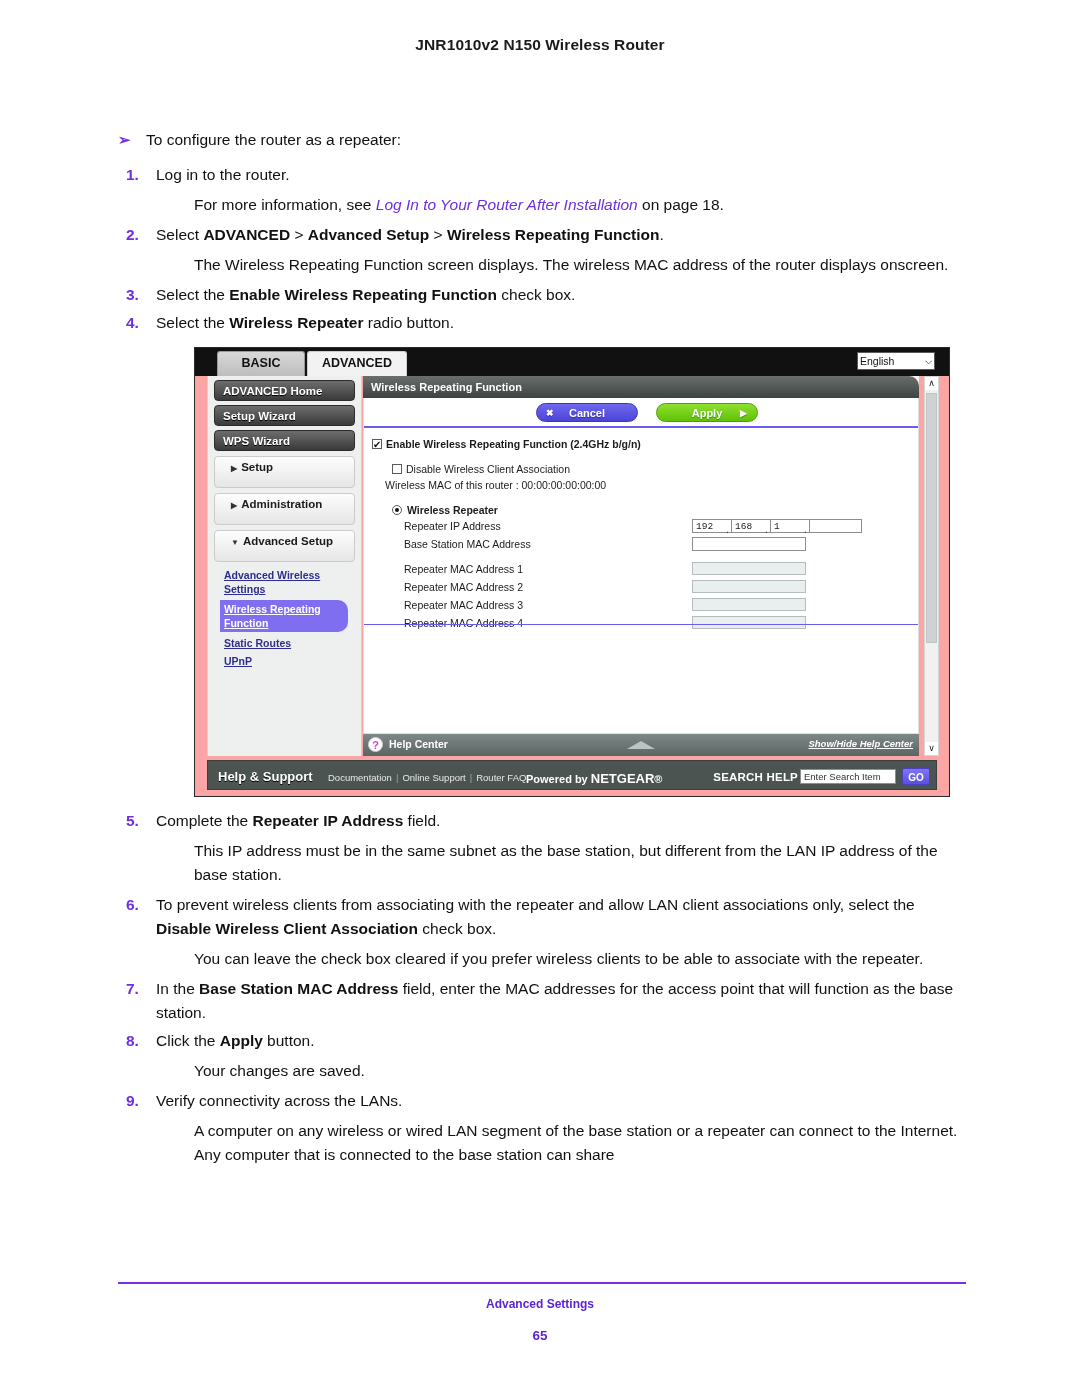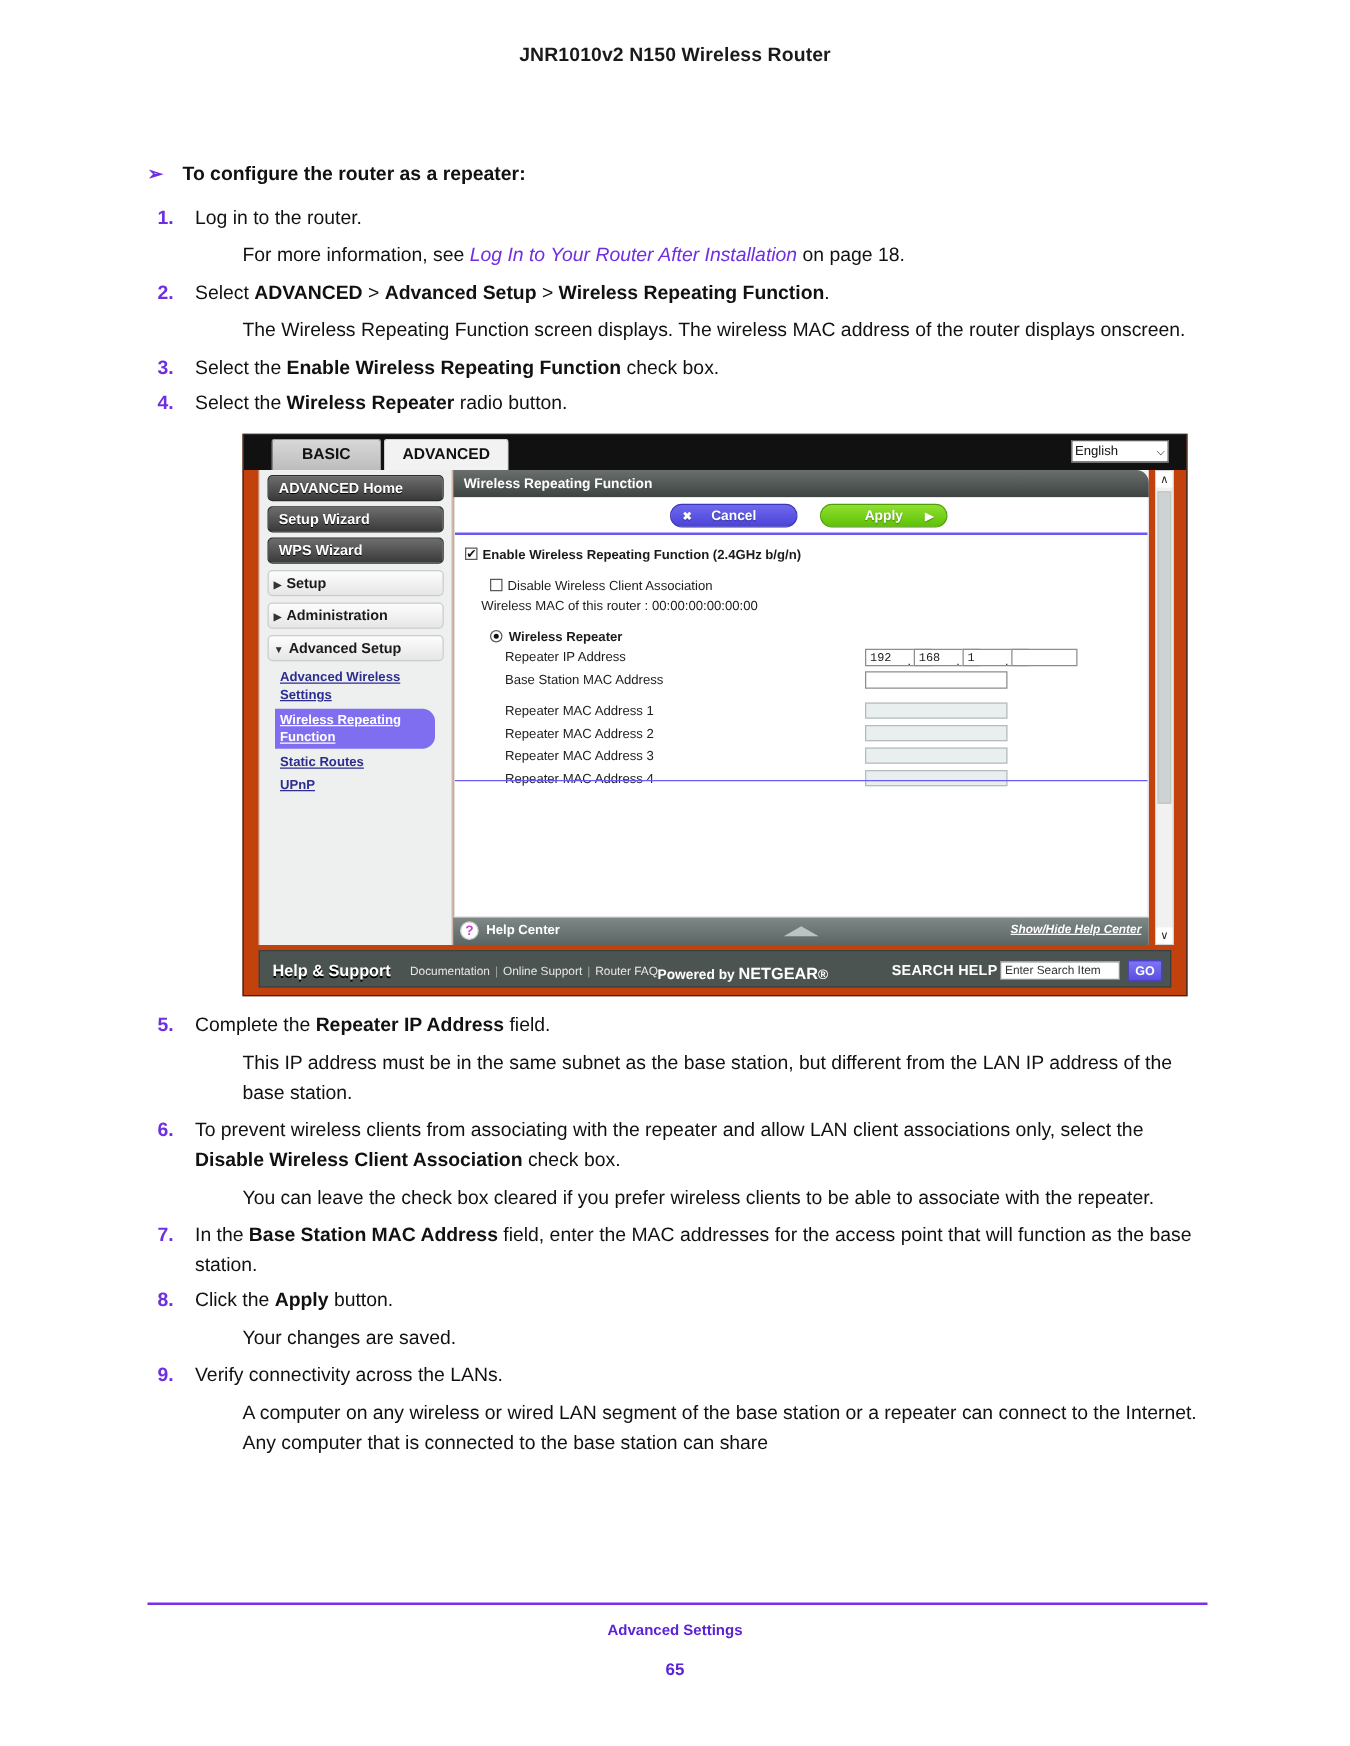--- a/index.html
+++ b/index.html
@@ -23,21 +23,21 @@
   
   .doc{
     position:absolute; left:118px; top:130px; width:848px;
   }
 
   .heading-row{ display:flex; align-items:flex-start; margin-bottom:14px; }
   .arrow-bullet{
     color:#6f2fe0; font-size:15px; line-height:19px; width:28px; flex:0 0 28px;
     font-weight:bold;
   }
-  .heading-text{ font-size:15.5px; font-weight:bold; color:#111; line-height:19px; }
+  .heading-text{ font-size:15.5px; font-weight:normal; color:#111; line-height:19px; }
 
   .step{ display:flex; align-items:flex-start; margin-bottom:4px; }
   .step-num{
     flex:0 0 38px; width:38px; color:#6f2fe0; font-weight:bold;
     font-size:15.5px; line-height:24px; text-align:left; padding-left:8px;
   }
   .step-body{ flex:1; font-size:15.5px; line-height:24px; color:#111; }
   .para{
     margin-left:76px; font-size:15.5px; line-height:24px; color:#111;
     margin-top:6px; margin-bottom:6px;
@@ -45,21 +45,21 @@
   .b{ font-weight:bold; }
   .link-italic{ color:#6f2fe0; font-style:italic; }
   .gap-m{ height:12px; }
 
   
   .shot{
     position:relative;
     margin-left:76px;
     margin-top:12px;
     width:756px; height:450px;
-    background:#c2410c;
+    background:#fca5a5;
     border:1px solid #2a2a2a;
     overflow:hidden;
   }
   
   .shot-topbar{
     position:absolute; left:0; top:0; width:100%; height:28px;
     background:#111; 
   }
   .tab{
     position:absolute; top:3px; height:25px; line-height:23px;
@@ -91,24 +91,24 @@
   }
   .nav-btn{
     margin:4px 6px 0 6px; height:21px; line-height:21px;
     background:linear-gradient(#6d6d6d,#3a3a3a);
     color:#fff; font-weight:bold; font-size:11.5px;
     border-radius:4px; padding-left:8px;
     border:1px solid #2c2c2c;
     text-shadow:0 1px 0 #000;
   }
   .nav-sec{
-    margin:5px 6px 0 6px; height:21px; line-height:21px;
+    margin:5px 6px 0 6px; height:32px; line-height:21px;
     background:linear-gradient(#fdfdfd,#e6e6e6);
     color:#1b1b1b; font-weight:bold; font-size:11.5px;
-    border-radius:4px; padding-left:4px;
+    border-radius:4px; padding-left:16px;
     border:1px solid #cbcbcb;
   }
   .nav-sec .tri{ font-size:8px; margin-right:4px; color:#333; }
   .sublinks{ margin:6px 0 0 16px; }
   .sublink{
     font-size:10.5px; color:#2d2d8f; text-decoration:underline;
     line-height:14px; margin-bottom:4px; font-weight:bold;
     display:block;
   }
   .sublink.sel{

